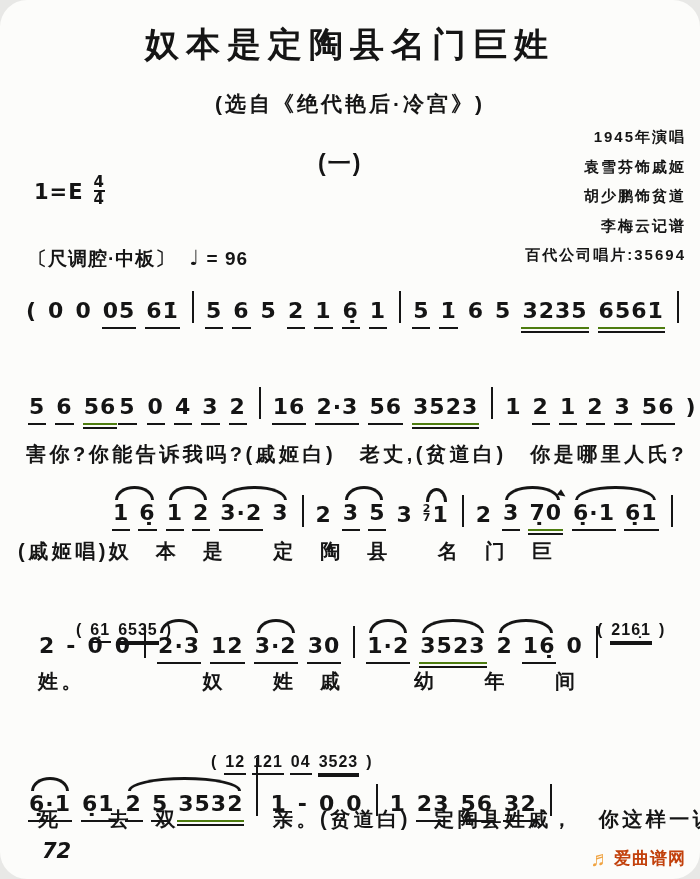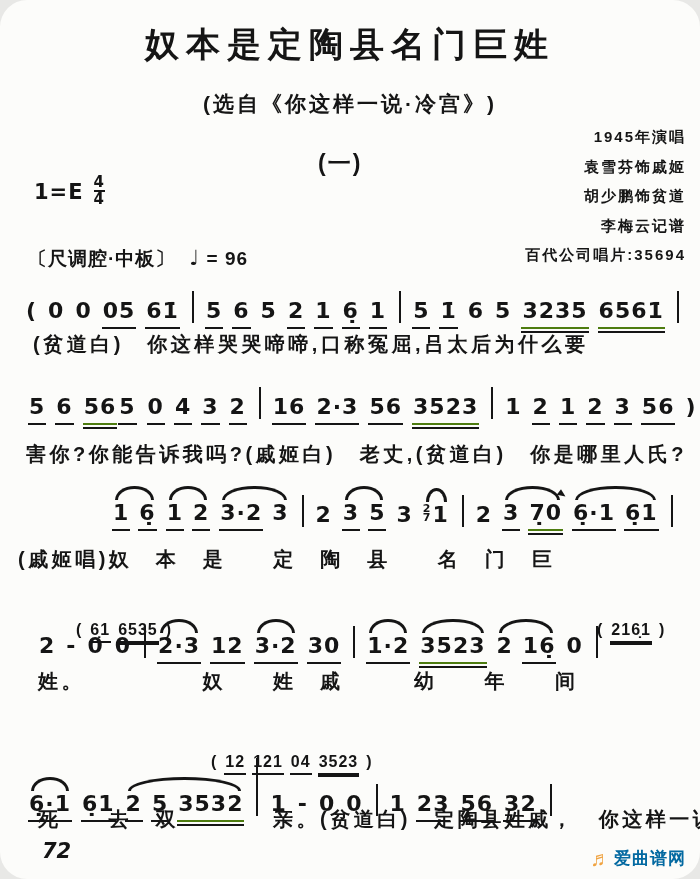--- a/index.html
+++ b/index.html
@@ -61,59 +61,58 @@
   .sitelogo{position:absolute;top:847px;right:14px;display:flex;align-items:center;gap:3px;}
   .sitelogo .noteicon{font-size:21px;line-height:20px;}
   .sitelogo .sitename{font-size:17px;font-weight:bold;letter-spacing:1px;}
 </style>
 </head>
 <body>
 
 <div id="page" style="background: rgb(252, 252, 250);">
 
   <div class="title">奴本是定陶县名门巨姓</div>
-  <div class="subtitle">(选自《你这样一说·冷宫》)</div>
+  <div class="subtitle">(选自《绝代艳后·冷宫》)</div>
   <div class="section">(一)</div>
 
   <div class="credits">
     <div>1945年演唱</div>
     <div>袁雪芬饰戚姬</div>
     <div>胡少鹏饰贫道</div>
     <div>李梅云记谱</div>
     <div>百代公司唱片:35694</div>
   </div>
 
   <div class="keysig">
     <span>1=E</span><span class="frac"><span>4</span><span class="fline"></span><span>4</span></span>
   </div>
 
   <div class="tempo">
     <span>〔尺调腔·中板〕</span><span class="qnote">♩</span> <span>= 96</span>
   </div>
 
   <div class="mrow" style="left:25px;top:291px;"><span class="note">(</span><span class="note">0</span><span class="note">0</span><span class="note u1">05</span><span class="note u1">61̇</span><span class="bar"></span><span class="note u1">5</span><span class="note u1">6</span><span class="note">5</span><span class="note u1">2</span><span class="note u1">1</span><span class="note u1">6̣</span><span class="note u1">1</span><span class="bar"></span><span class="note u1">5</span><span class="note u1">1̇</span><span class="note">6</span><span class="note">5</span><span class="note u2">3235</span><span class="note u2">6561̇</span><span class="bar"></span></div>
-  <div class="lyr" style="left:33px;top:331px;">(贫道白)　你这样哭哭啼啼,口称冤屈,吕太后为什么要</div>
 
   <div class="mrow" style="left:28px;top:387px;"><span class="note u1">5̇</span><span class="note u1">6</span><span class="grp tight"><span class="note u2">56</span><span class="note u1">5</span></span><span class="note u1">0</span><span class="note u1">4</span><span class="note u1">3</span><span class="note u1">2</span><span class="bar"></span><span class="note u1">16</span><span class="note u1">2·3</span><span class="note u1">56</span><span class="note u2">3523</span><span class="bar"></span><span class="note">1</span><span class="note u1">2</span><span class="note u1">1</span><span class="note u1">2</span><span class="note u1">3</span><span class="note u1">56</span><span class="note">)</span></div>
   <div class="lyr" style="left:26px;top:441px;">害你?你能告诉我吗?(戚姬白)　老丈,(贫道白)　你是哪里人氏?</div>
 
   <div class="mrow" style="left:112px;top:495px;"><span class="grp slur"><span class="note u1">1</span><span class="note u1">6̣</span></span><span class="grp slur"><span class="note u1">1</span><span class="note u1">2</span></span><span class="grp slur"><span class="note u1">3·2</span><span class="note">3</span></span><span class="bar"></span><span class="note">2</span><span class="grp slur"><span class="note u1">3</span><span class="note u1">5</span></span><span class="note">3</span><span class="grp slur"><span class="grace">
           <span>2</span>
           <span>7</span>
         </span><span class="note">1</span></span><span class="bar"></span><span class="note">2</span><span class="grp slur arrow"><span class="note u1">3</span><span class="note u2">7̣0</span></span><span class="grp slur"><span class="note u1">6̣·1</span><span class="note u1">6̣1</span></span><span class="bar"></span></div>
-  <div class="lyr" style="left:18px;top:538px;margin-top:8px;">(戚姬唱)奴　本　是　　定　陶　县　　名　门　巨</div>
+  <div class="lyr" style="left:18px;top:538px;">(戚姬唱)奴　本　是　　定　陶　县　　名　门　巨</div>
 
   <div class="orow" style="top: 582px; left: 75px;"><span class="note">(</span><span class="note u1">6̣1</span><span class="note u2">6535</span><span class="note">)</span></div>
   <div class="orow" style="top: 582px; left: 596px;"><span class="note">(</span><span class="note u2">216̣1</span><span class="note">)</span></div>
   <div class="mrow" style="left:38px;top:626px;"><span class="note">2</span><span class="note">-</span><span class="note">0</span><span class="note">0</span><span class="bar"></span><span class="grp slur"><span class="note u1">2·3</span></span><span class="note u1">12</span><span class="grp slur"><span class="note u1">3·2</span></span><span class="note u1">30</span><span class="bar"></span><span class="grp slur"><span class="note u1">1·2</span></span><span class="grp slur"><span class="note u2">3523</span></span><span class="grp slur"><span class="note">2</span><span class="note u1">16̣</span></span><span class="note">0</span><span class="bar"></span></div>
   <div class="lyr" style="left:38px;top:668px;">姓。　　　　　奴　　姓　戚　　　幼　　年　　间</div>
 
   <div class="orow" style="top: 714px; left: 210px;"><span class="note">(</span><span class="note u1">12</span><span class="note u1">121</span><span class="note u1">04</span><span class="note u2">3523</span><span class="note">)</span></div>
   <div class="mrow" style="left:28px;top:758px;"><span class="grp slur"><span class="note u1">6̣·1</span></span><span class="note u1">6̣1</span><span class="grp slur"><span class="note u1">2</span><span class="note u1">5</span><span class="note u2">3532</span></span><span class="bar tall"></span><span class="note">1</span><span class="note">-</span><span class="note">0</span><span class="note">0</span><span class="bar"></span><span class="note">1</span><span class="note u1">23</span><span class="note u1">56</span><span class="note u1">32</span><span class="bar"></span></div>
   <div class="lyr" style="left:38px;top:806px;">死　　去　双　　　　亲。(贫道白)　定陶县姓戚，　你这样一说</div>
 
   <div class="pageno">72</div>
   <div class="sitelogo">
     <span class="noteicon" style="color: rgb(240, 163, 65);">♬</span>
-    <span class="sitename" style="color: #0369a1;">爱曲谱网</span>
+    <span class="sitename" style="color: #c2410c;">爱曲谱网</span>
   </div>
 
 </div>
 
 </body></html>

